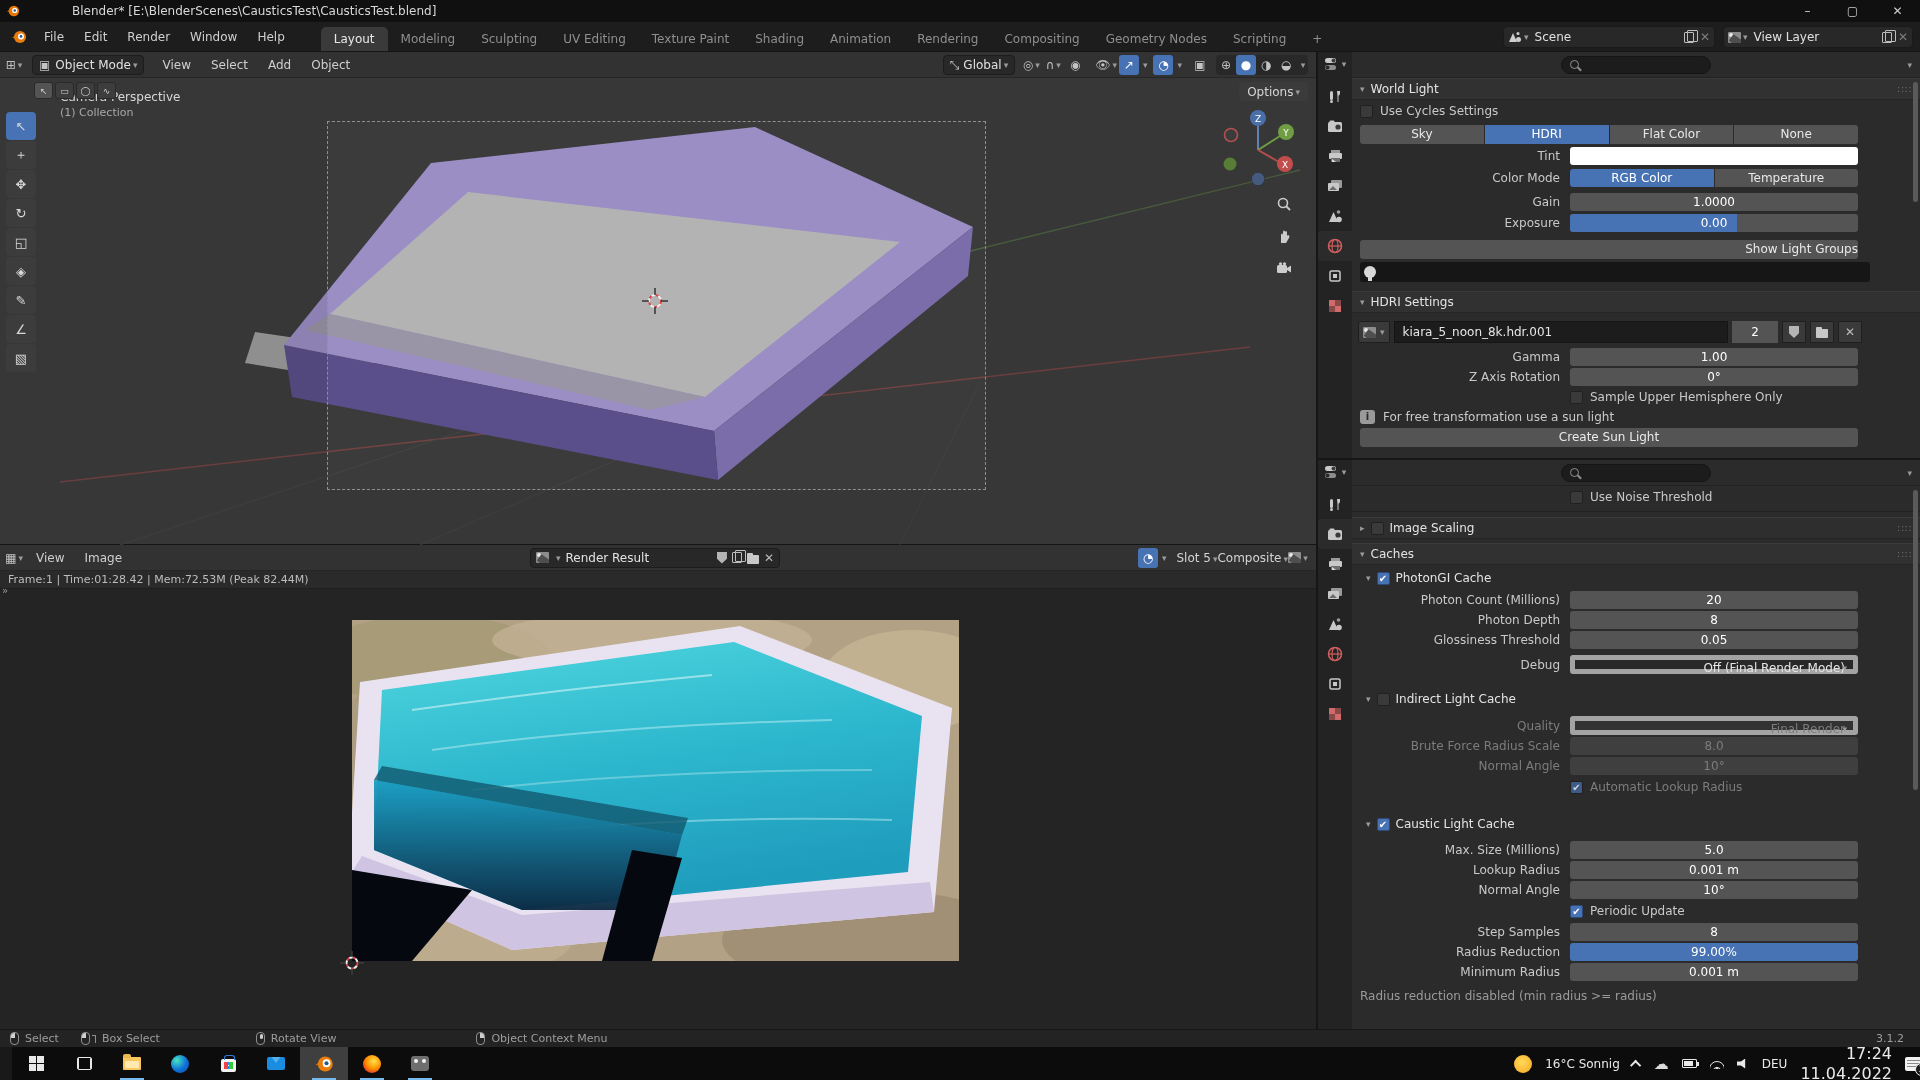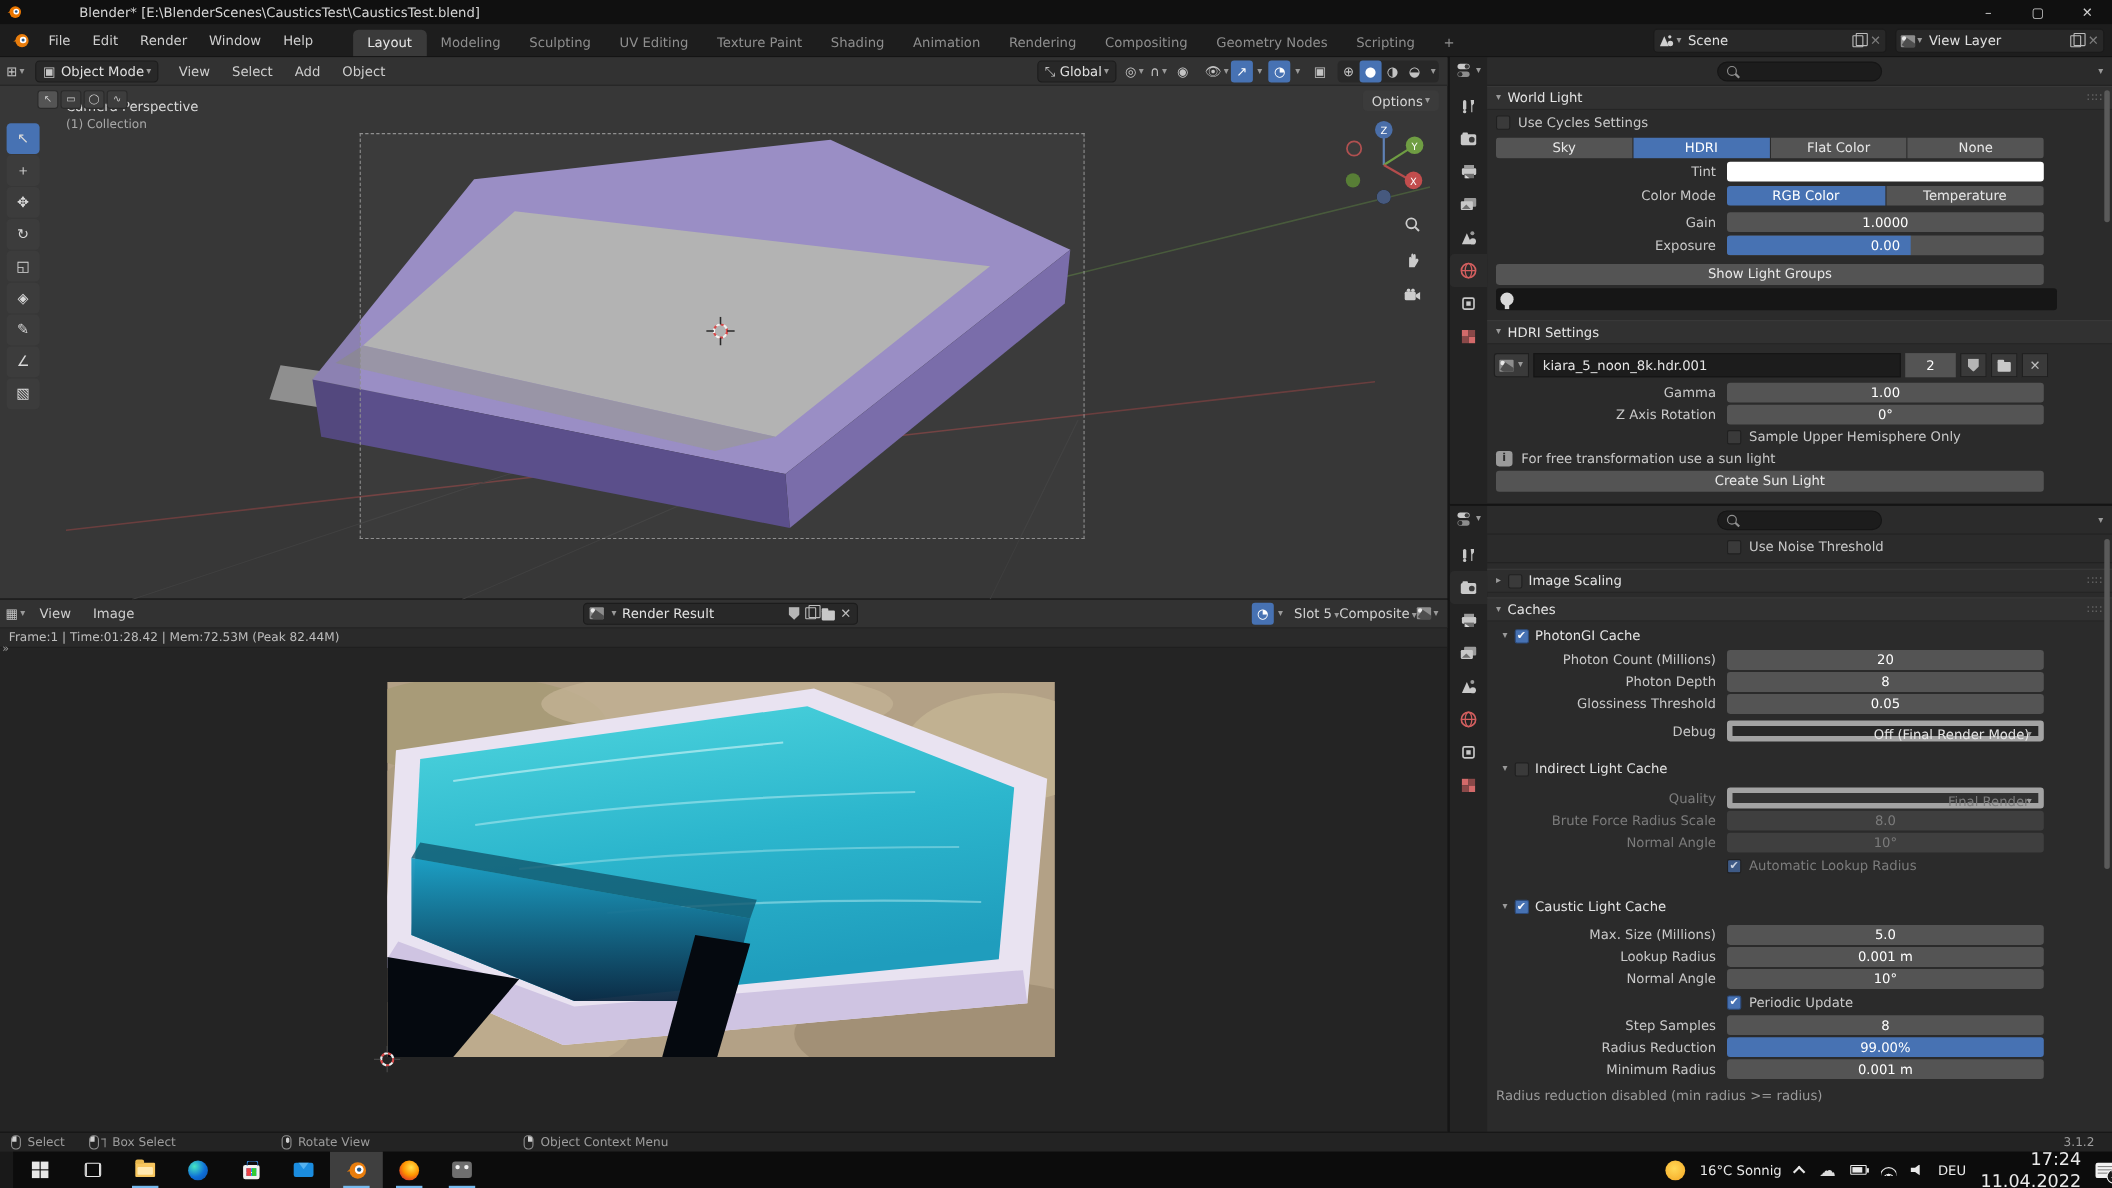--- a/index.html
+++ b/index.html
@@ -561,21 +561,21 @@
         </div>
       </div>
       <div class="prow" style="margin-top:6px;">
         <span class="lbl">Gain</span>
         <div class="fld"><span class="ftxt">1.0000</span></div>
       </div>
       <div class="prow" style="margin-top:3px;">
         <span class="lbl">Exposure</span>
         <div class="fld"><span class="fill" style="width:58%;"></span><span class="ftxt">0.00</span></div>
       </div>
-      <div class="btnw" style="margin-top:8px;">Show Light Groups</div>
+      <div class="btnw" style="margin-top:8px;text-align:right;">Show Light Groups</div>
       <div class="listbox">
         <span class="bulb"></span>
       </div>
       <div class="phead" style="margin-top:9px;">
         <span class="tri">▾</span>
         <span>HDRI Settings</span>
       </div>
       <div class="datablock">
         <span class="db-ic">
             <span class="ic-img"></span>

